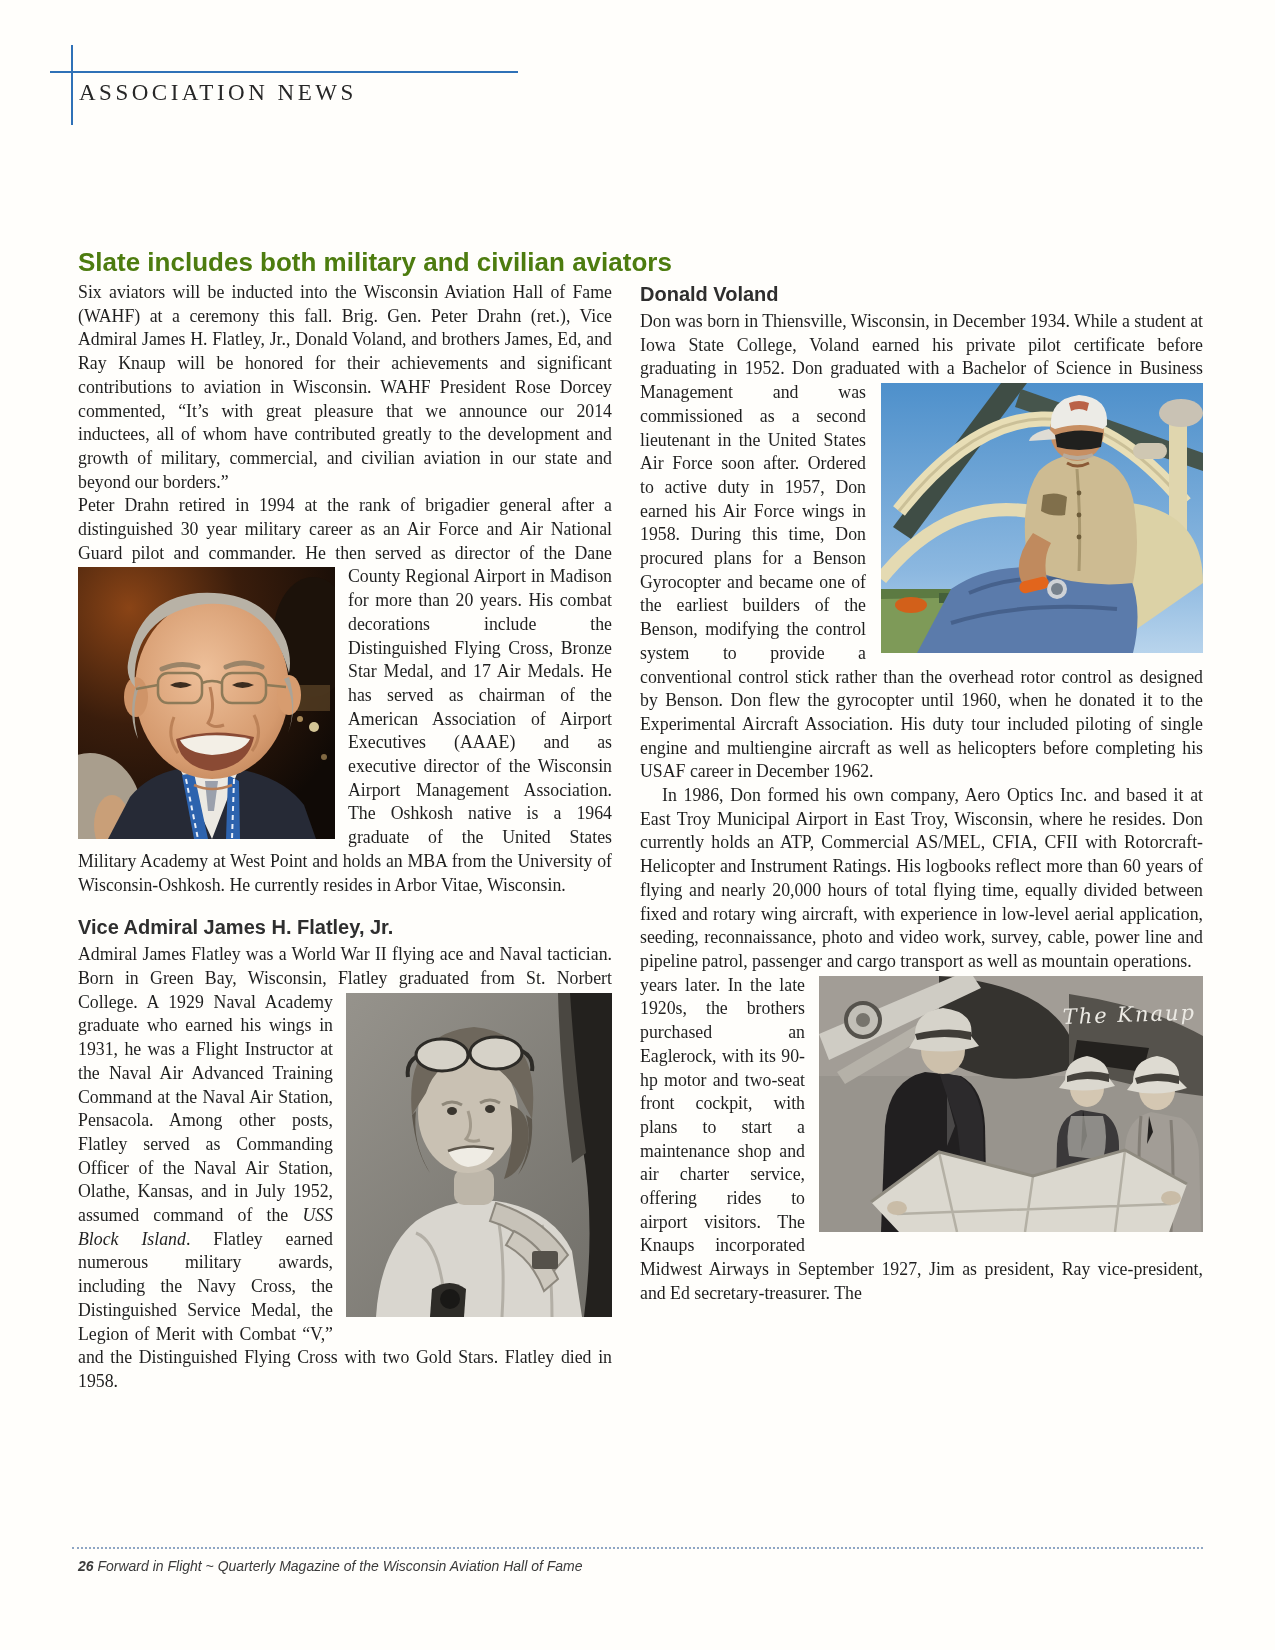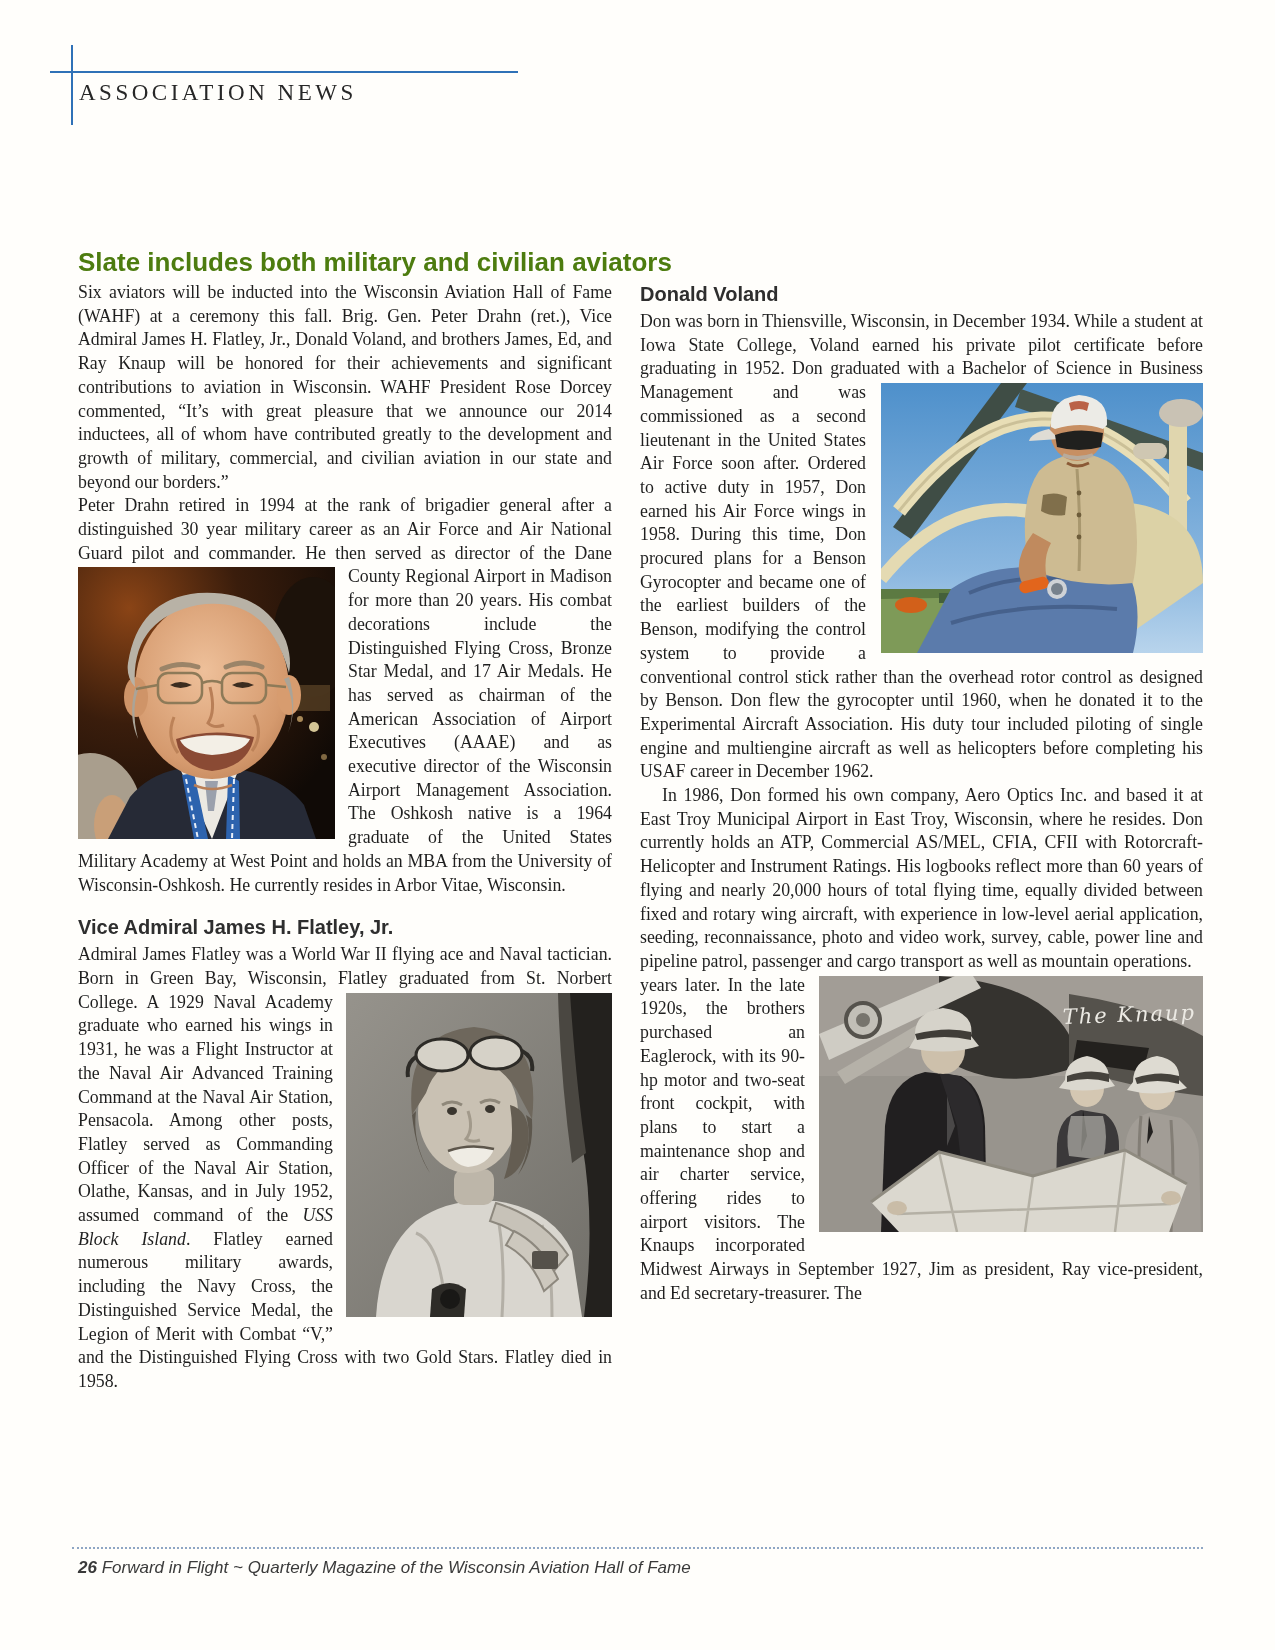--- a/index.html
+++ b/index.html
@@ -44,21 +44,21 @@
   svg.photo { display:block; }
   .ph-left  { float:left;  margin:2px 13px 6px 0; }
   .ph-right { float:right; margin:2px 13px 6px 13px; margin-right:0; }
   .ph-voland { float:right; margin:2px 0 8px 15px; }
   .ph-knaup  { float:right; margin:2px 0 8px 14px; }
   
   .dotted-rule { position:absolute; left:72px; top:1547px; width:1131px; height:0; border-top:2px dotted #8fa6c4; }
   .footer-text {
     position:absolute; left:78px; top:1558px;
     font-family:"Liberation Sans", sans-serif; font-style:italic;
-    font-size:17px; color:#3a3a3a;
+    font-size:14px; color:#3a3a3a;
   }
   .pagenum { font-weight:bold; }
   .knaup-script { font-family:"DejaVu Serif", serif; font-style:italic; }
 </style>
 </head>
 <body>
 
 <div class="page">
 
   <div class="vline"></div>

